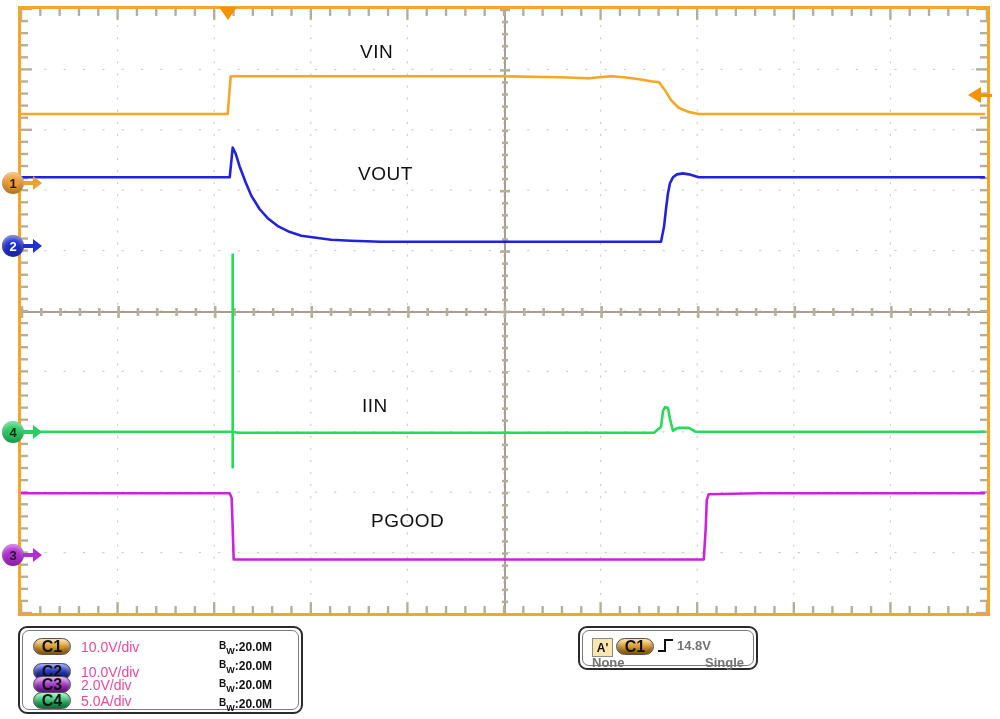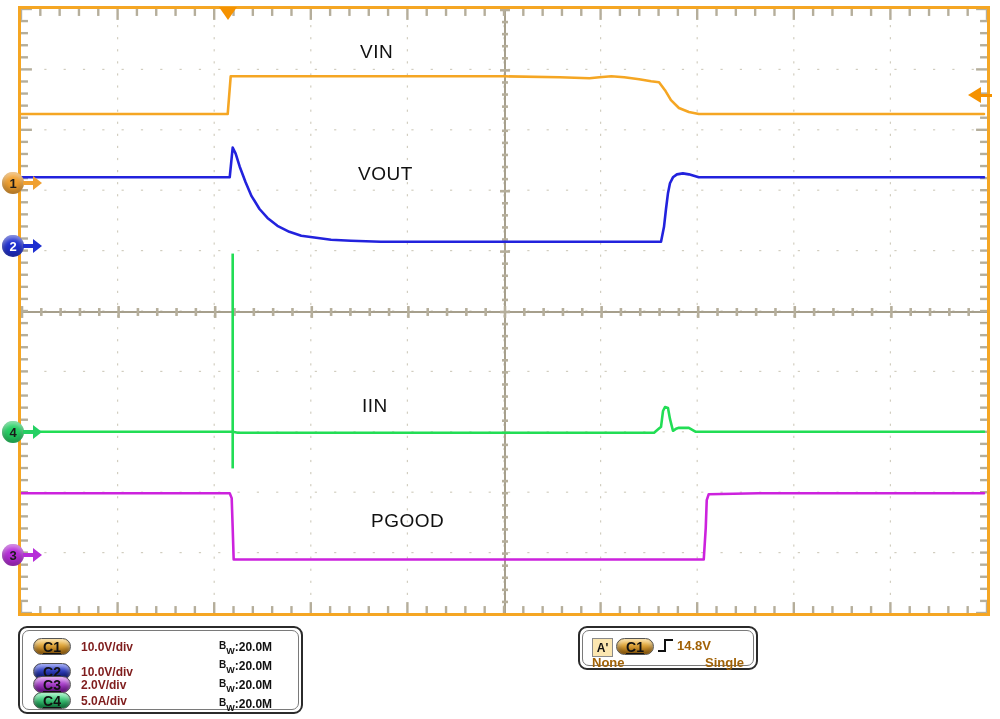--- a/index.html
+++ b/index.html
@@ -41,36 +41,36 @@
 
   
   .panel{position:absolute;border:2px solid #2b2b2b;border-radius:9px;background:#fff;
          box-sizing:border-box;}
   .panel-inner{position:absolute;left:2px;top:2px;right:2px;bottom:2px;
                border:1px solid #7a7a7a;border-radius:7px;box-sizing:border-box;}
 
   
   .ch-row{position:absolute;left:10px;height:19px;display:flex;align-items:center;}
   .pill{width:36px;height:15px;border-radius:9px;display:flex;align-items:center;
-        justify-content:center;font-size:14px;font-weight:bold;color:#111;
+        justify-content:center;font-size:16px;font-weight:bold;color:#111;
         border:1px solid #555;
-        box-shadow:inset 0 -4px 5px rgba(0,0,0,.35), inset 0 3px 4px rgba(255,255,255,.55);text-decoration:underline;}
-  .ch-scale{margin-left:10px;font-size:12px;font-weight:bold;color:#7f1d1d;}
+        box-shadow:inset 0 -4px 5px rgba(0,0,0,.35), inset 0 3px 4px rgba(255,255,255,.55);}
+  .ch-scale{margin-left:10px;font-size:14px;font-weight:normal;color:#ec4899;}
   .ch-imp{position:absolute;font-size:12px;font-weight:bold;color:#111;text-align:right;margin-top:27px;}
   .ch-bw{position:absolute;font-size:12px;font-weight:bold;color:#111;white-space:nowrap;}
   .ch-bw sub{font-size:9px;}
   .bw-pre{font-size:10px;vertical-align:top;}
 
   
   #trig-a{position:absolute;left:9px;top:7px;width:19px;height:17px;
           border:1px solid #8a8a8a;background:#fbe6b0;font-size:12px;font-weight:bold;
           color:#111;display:flex;align-items:center;justify-content:center;}
   #trig-pill{position:absolute;left:33px;top:7px;}
   #trig-slope{position:absolute;font-size:15px;color:#111;}
-  .trig-txt{position:absolute;font-size:13px;font-weight:bold;color:#a16207;}
+  .trig-txt{position:absolute;font-size:13px;font-weight:bold;color:#737373;}
 
   
   .acq-txt{position:absolute;font-size:13px;font-weight:bold;color:#111;white-space:nowrap;}
   #acq-thermo{position:absolute;}
 </style>
 </head>
 <body>
 
 <div id="scope-root">
 

